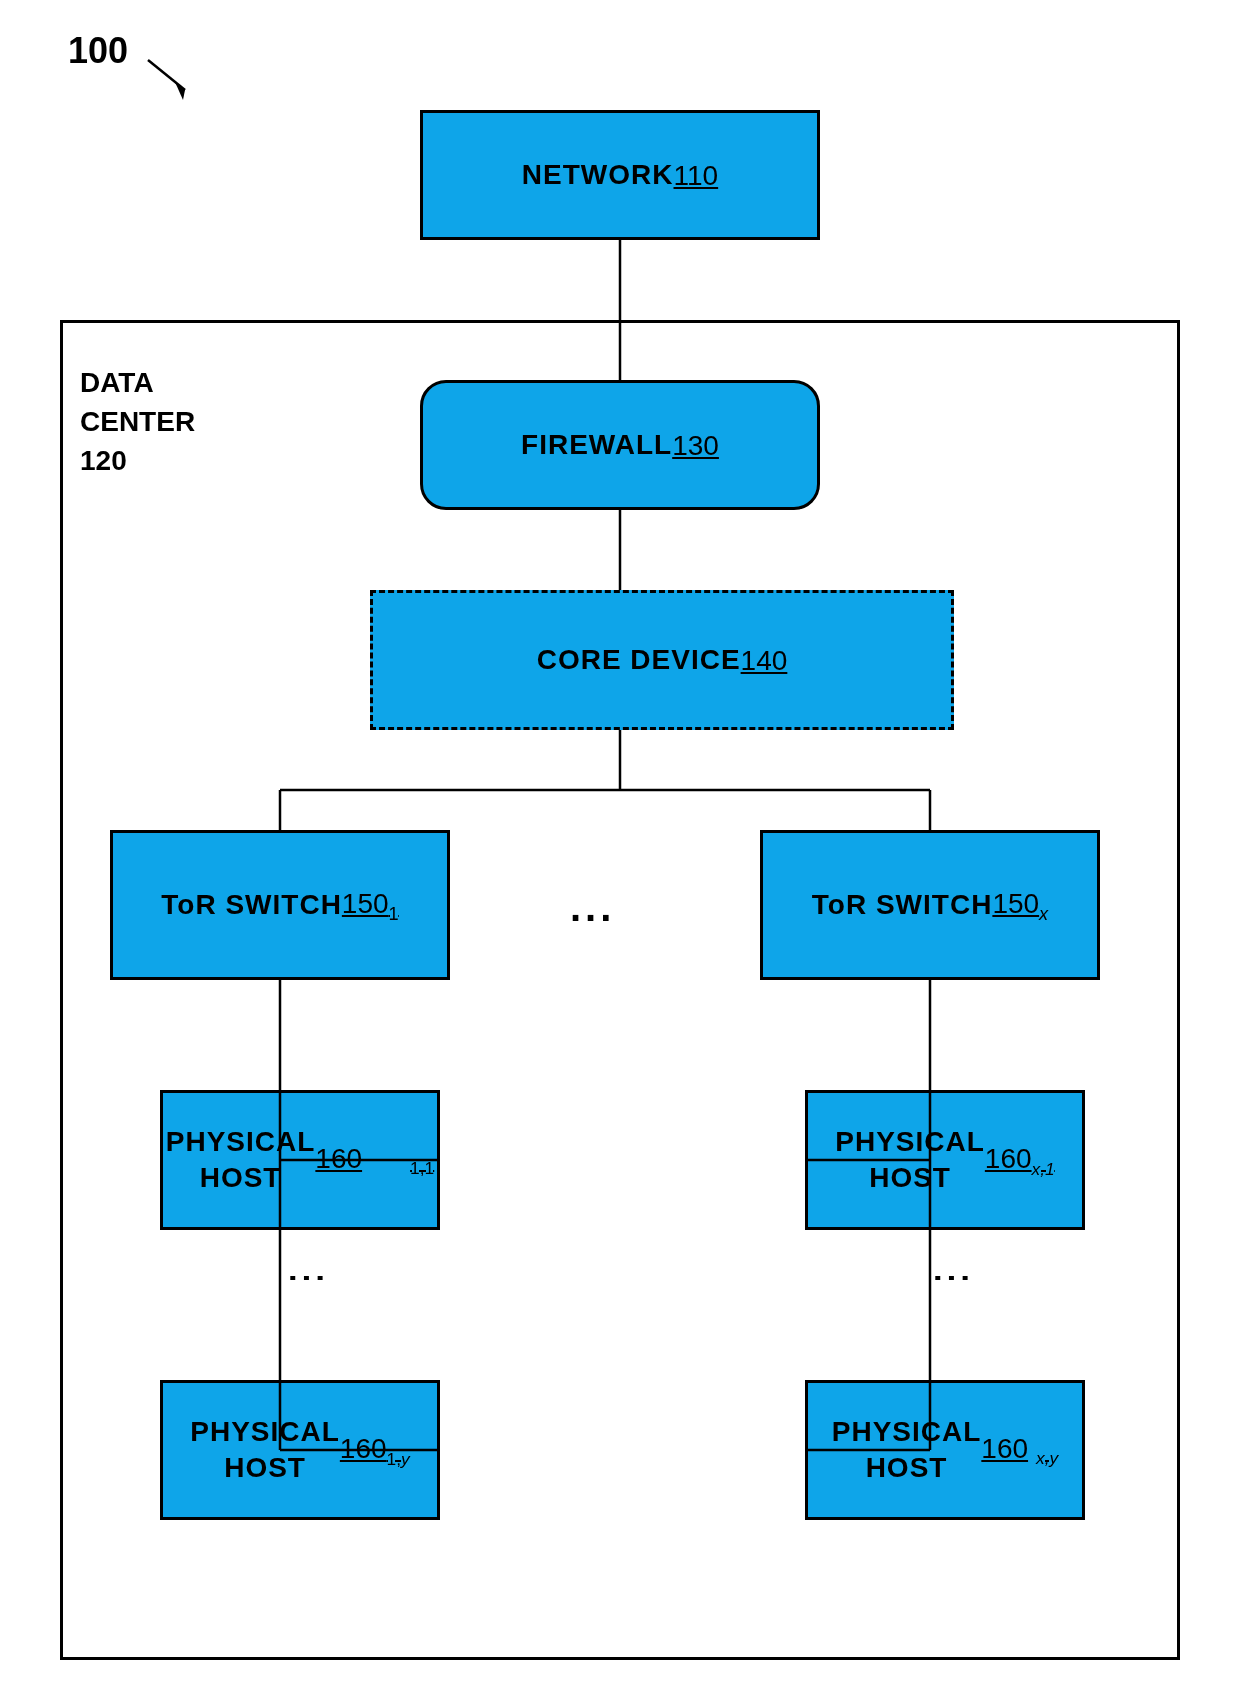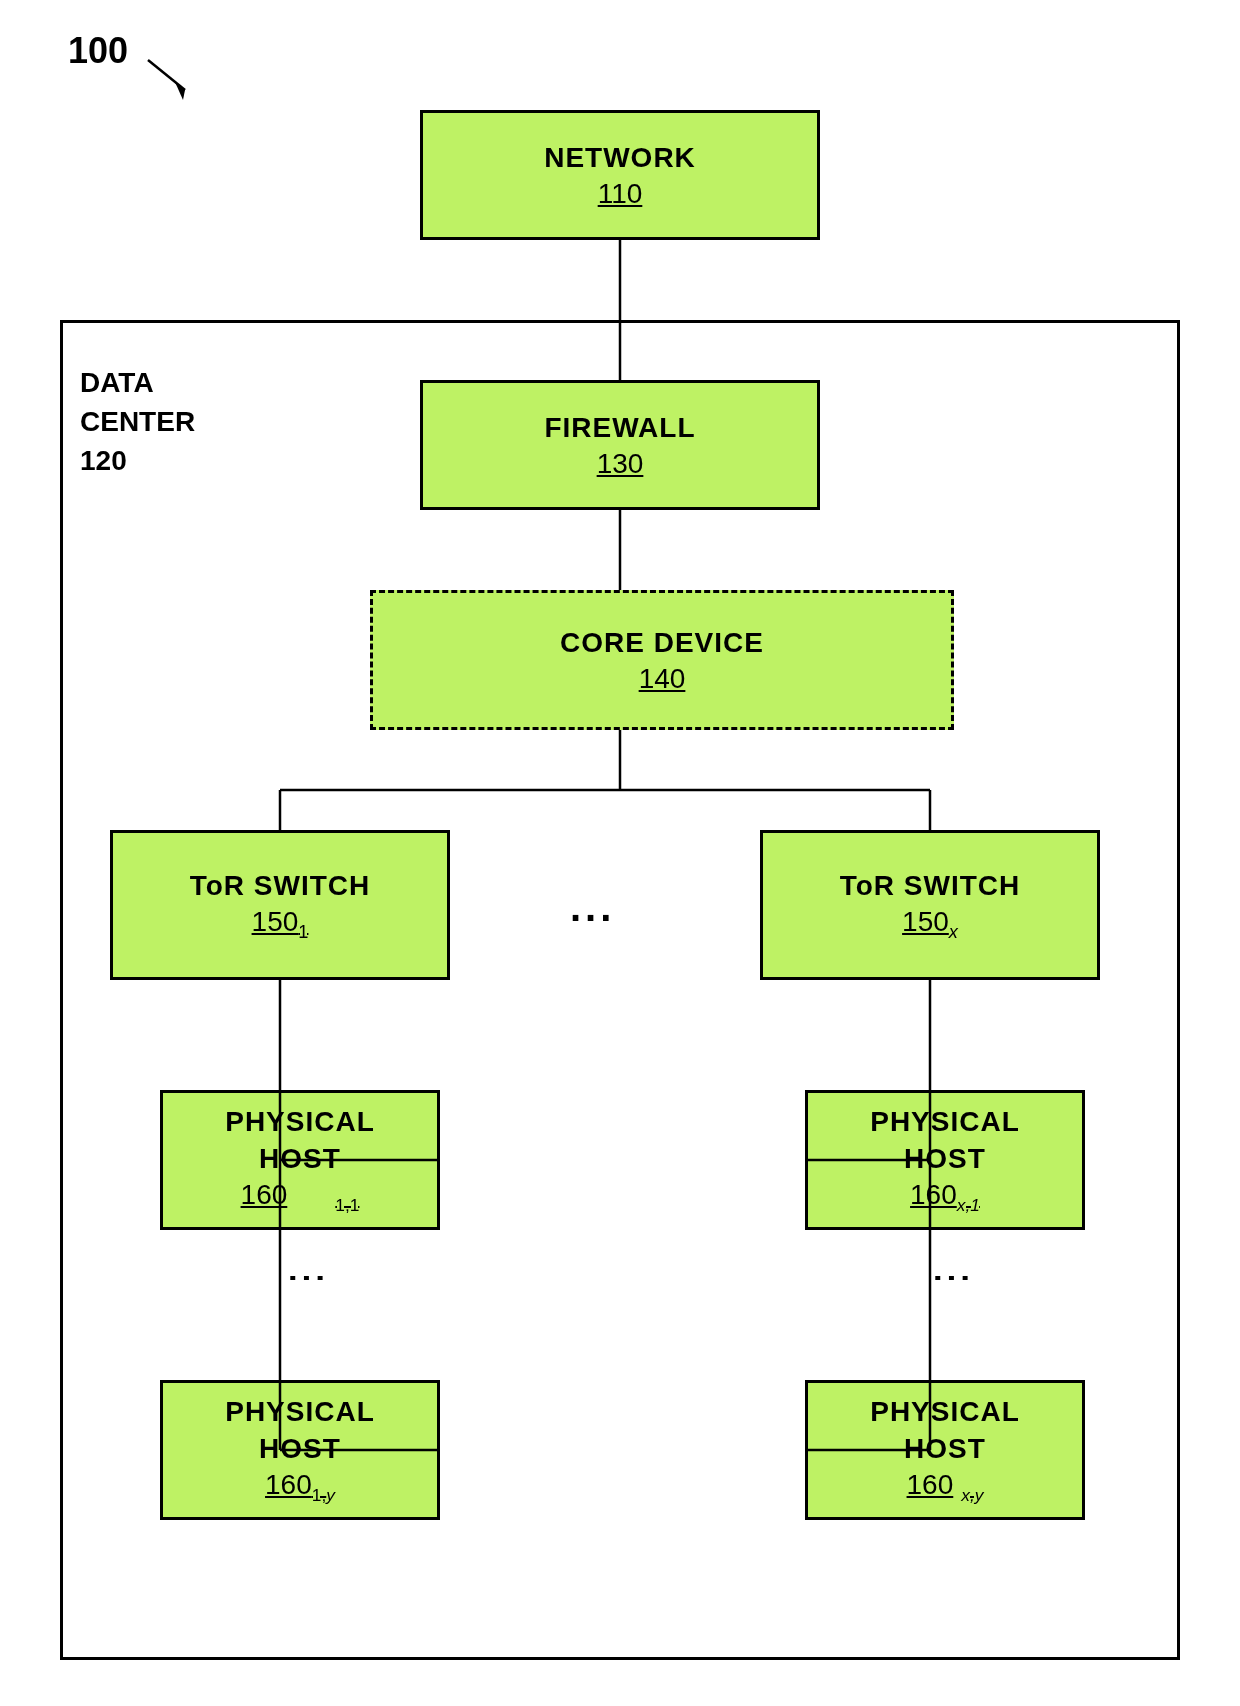--- a/index.html
+++ b/index.html
@@ -26,23 +26,23 @@
       left: 60px;
       font-size: 36px;
       font-weight: bold;
       margin-left: 8px;
     }
 
     
     .box {
       position: absolute;
       border: 3px solid #000;
-      background: #bef264;
+      background: #0ea5e9;
       display: flex;
-      flex-direction: column;
+      flex-direction: row;
       align-items: center;
       justify-content: center;
       text-align: center;
     }
 
     .box-dashed {
       border: 3px dashed #000;
     }
 
     .box-label {
@@ -109,21 +109,21 @@
     <div class="box-id">110</div>
   </div>
 
   <div class="datacenter-box" style="left:60px; top:320px; width:1120px; height:1340px;">
   </div>
 
   <div class="datacenter-label" style="left:80px; top:363px;">
     DATA<br>CENTER<br><span class="datacenter-id">120</span>
   </div>
 
-  <div class="box" style="left:420px; top:380px; width:400px; height:130px;">
+  <div class="box" style="left:420px; top:380px; width:400px; height:130px;border-radius:26px;">
     <div class="box-label">FIREWALL</div>
     <div class="box-id">130</div>
   </div>
 
   <div class="box box-dashed" style="left:370px; top:590px; width:584px; height:140px;">
     <div class="box-label">CORE DEVICE</div>
     <div class="box-id">140</div>
   </div>
 
   <div class="box" style="left:110px; top:830px; width:340px; height:150px;">

